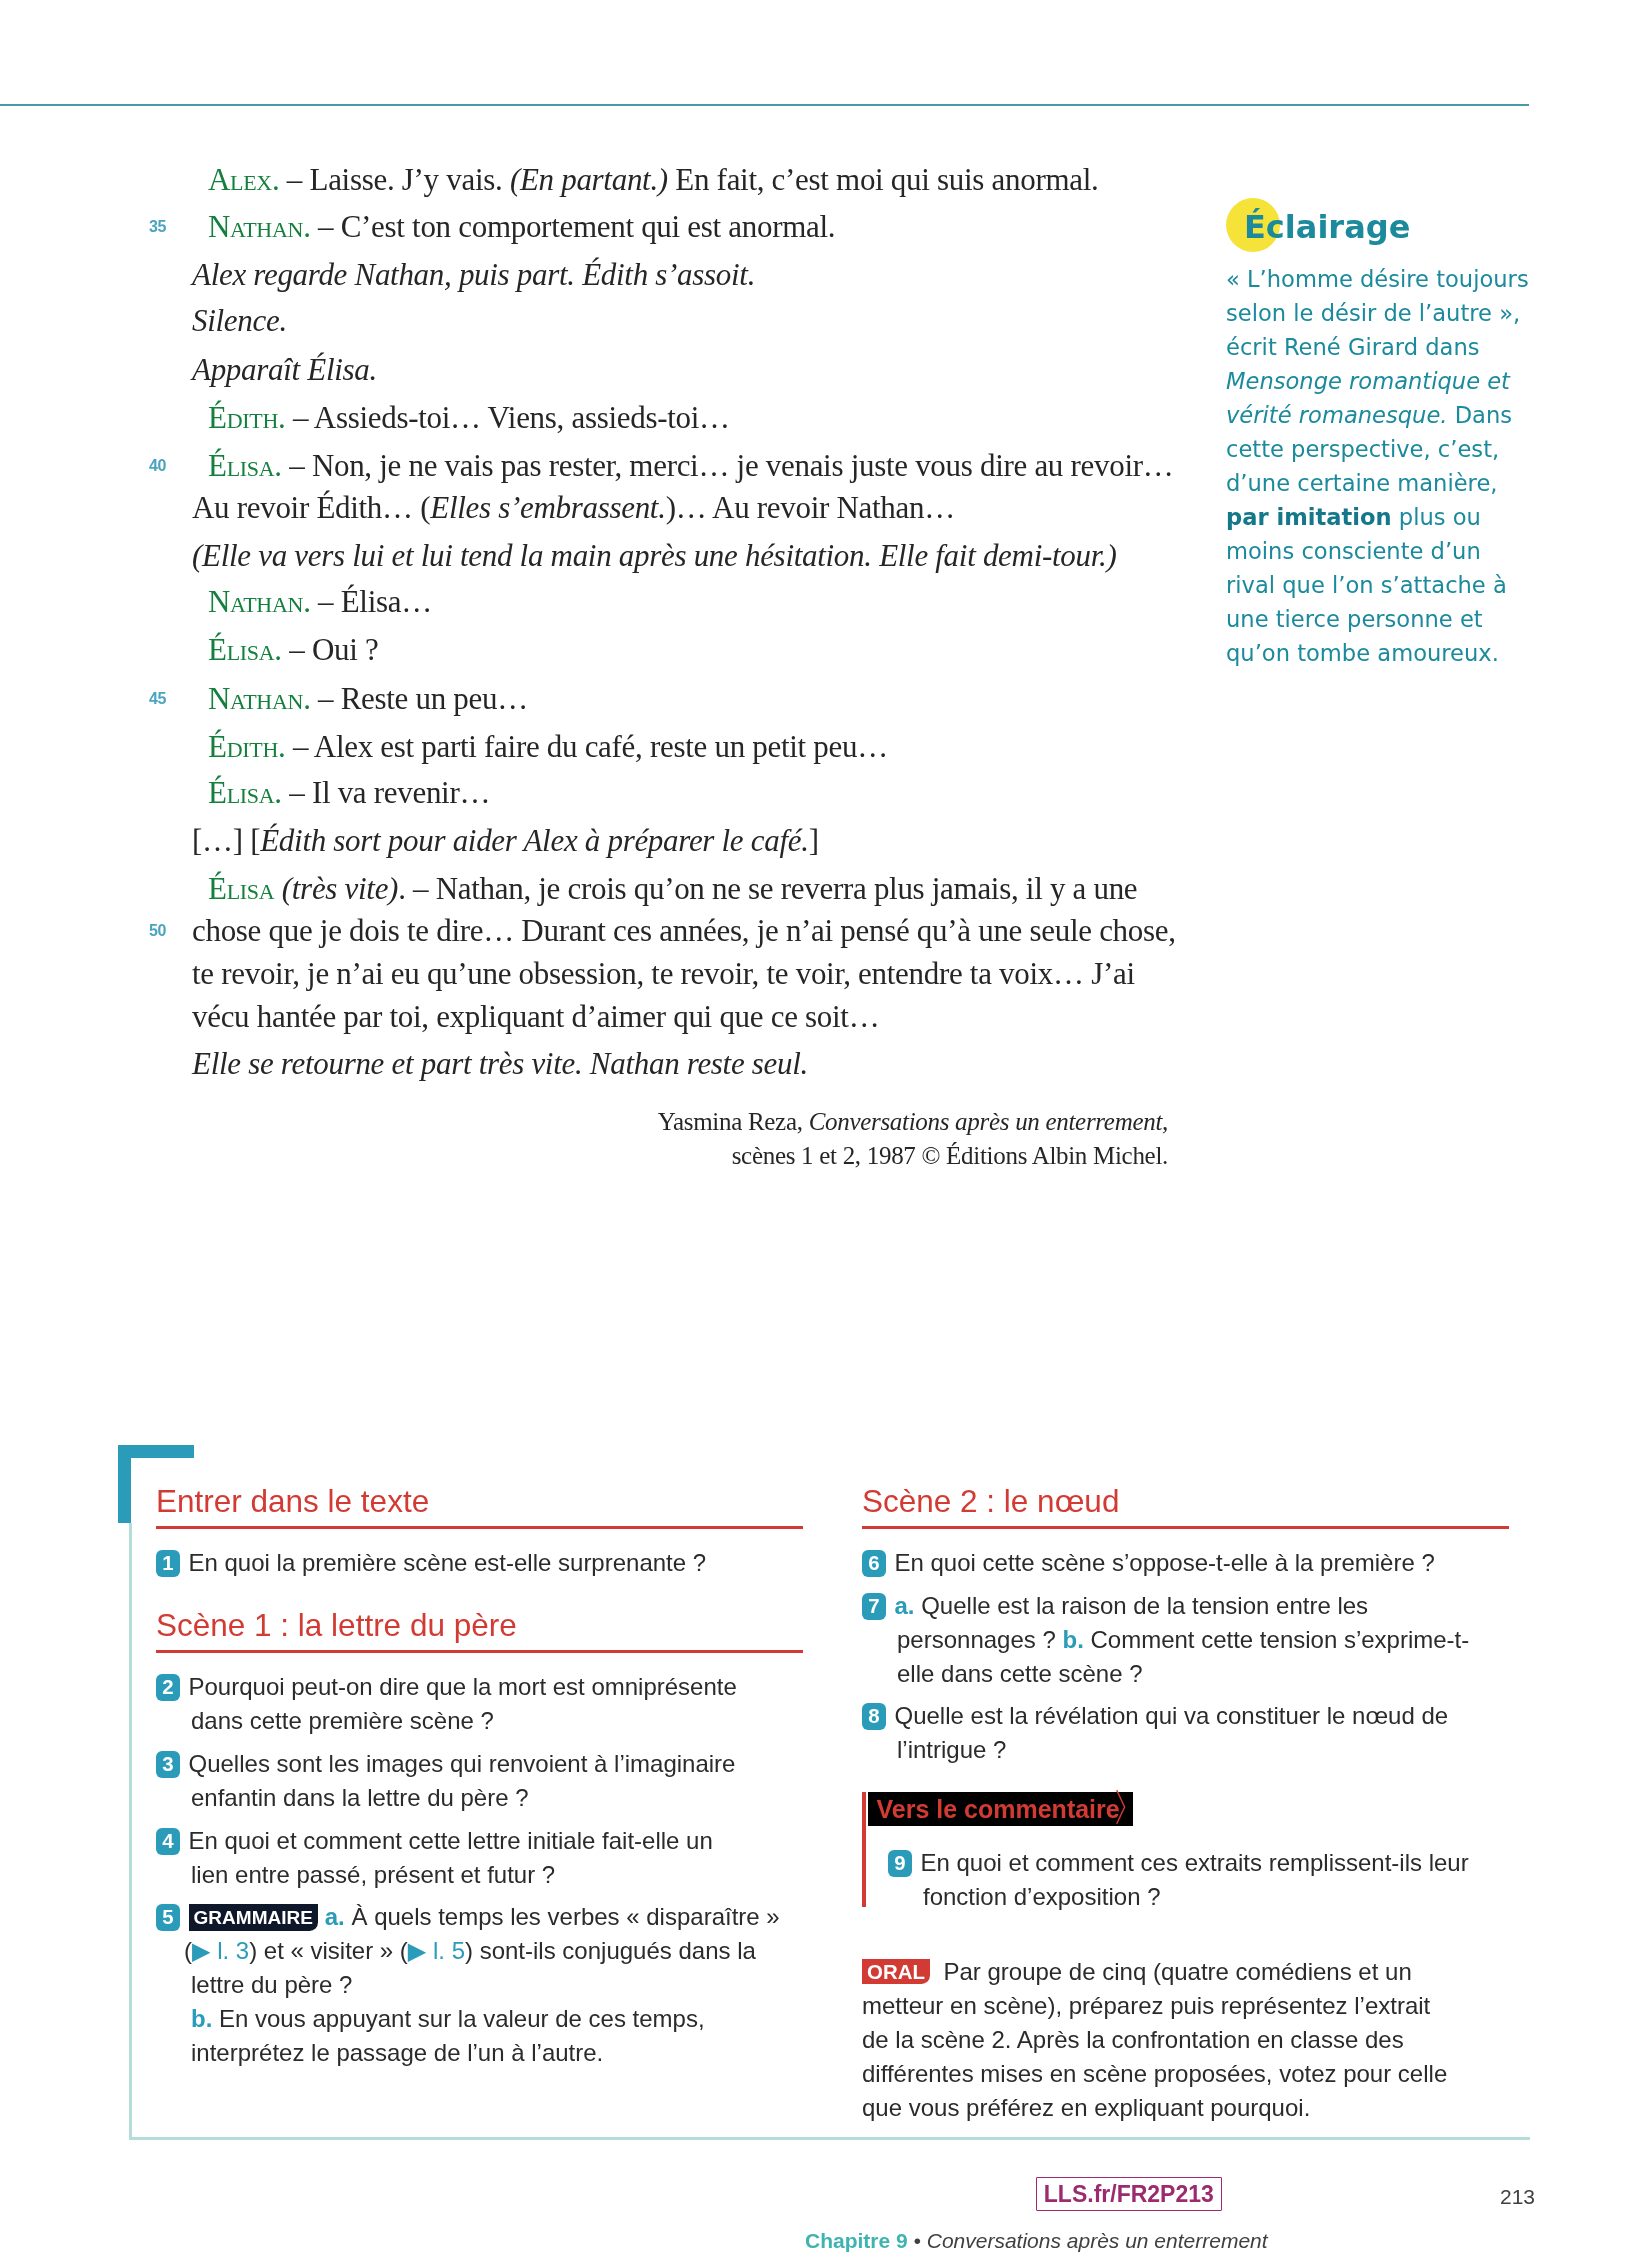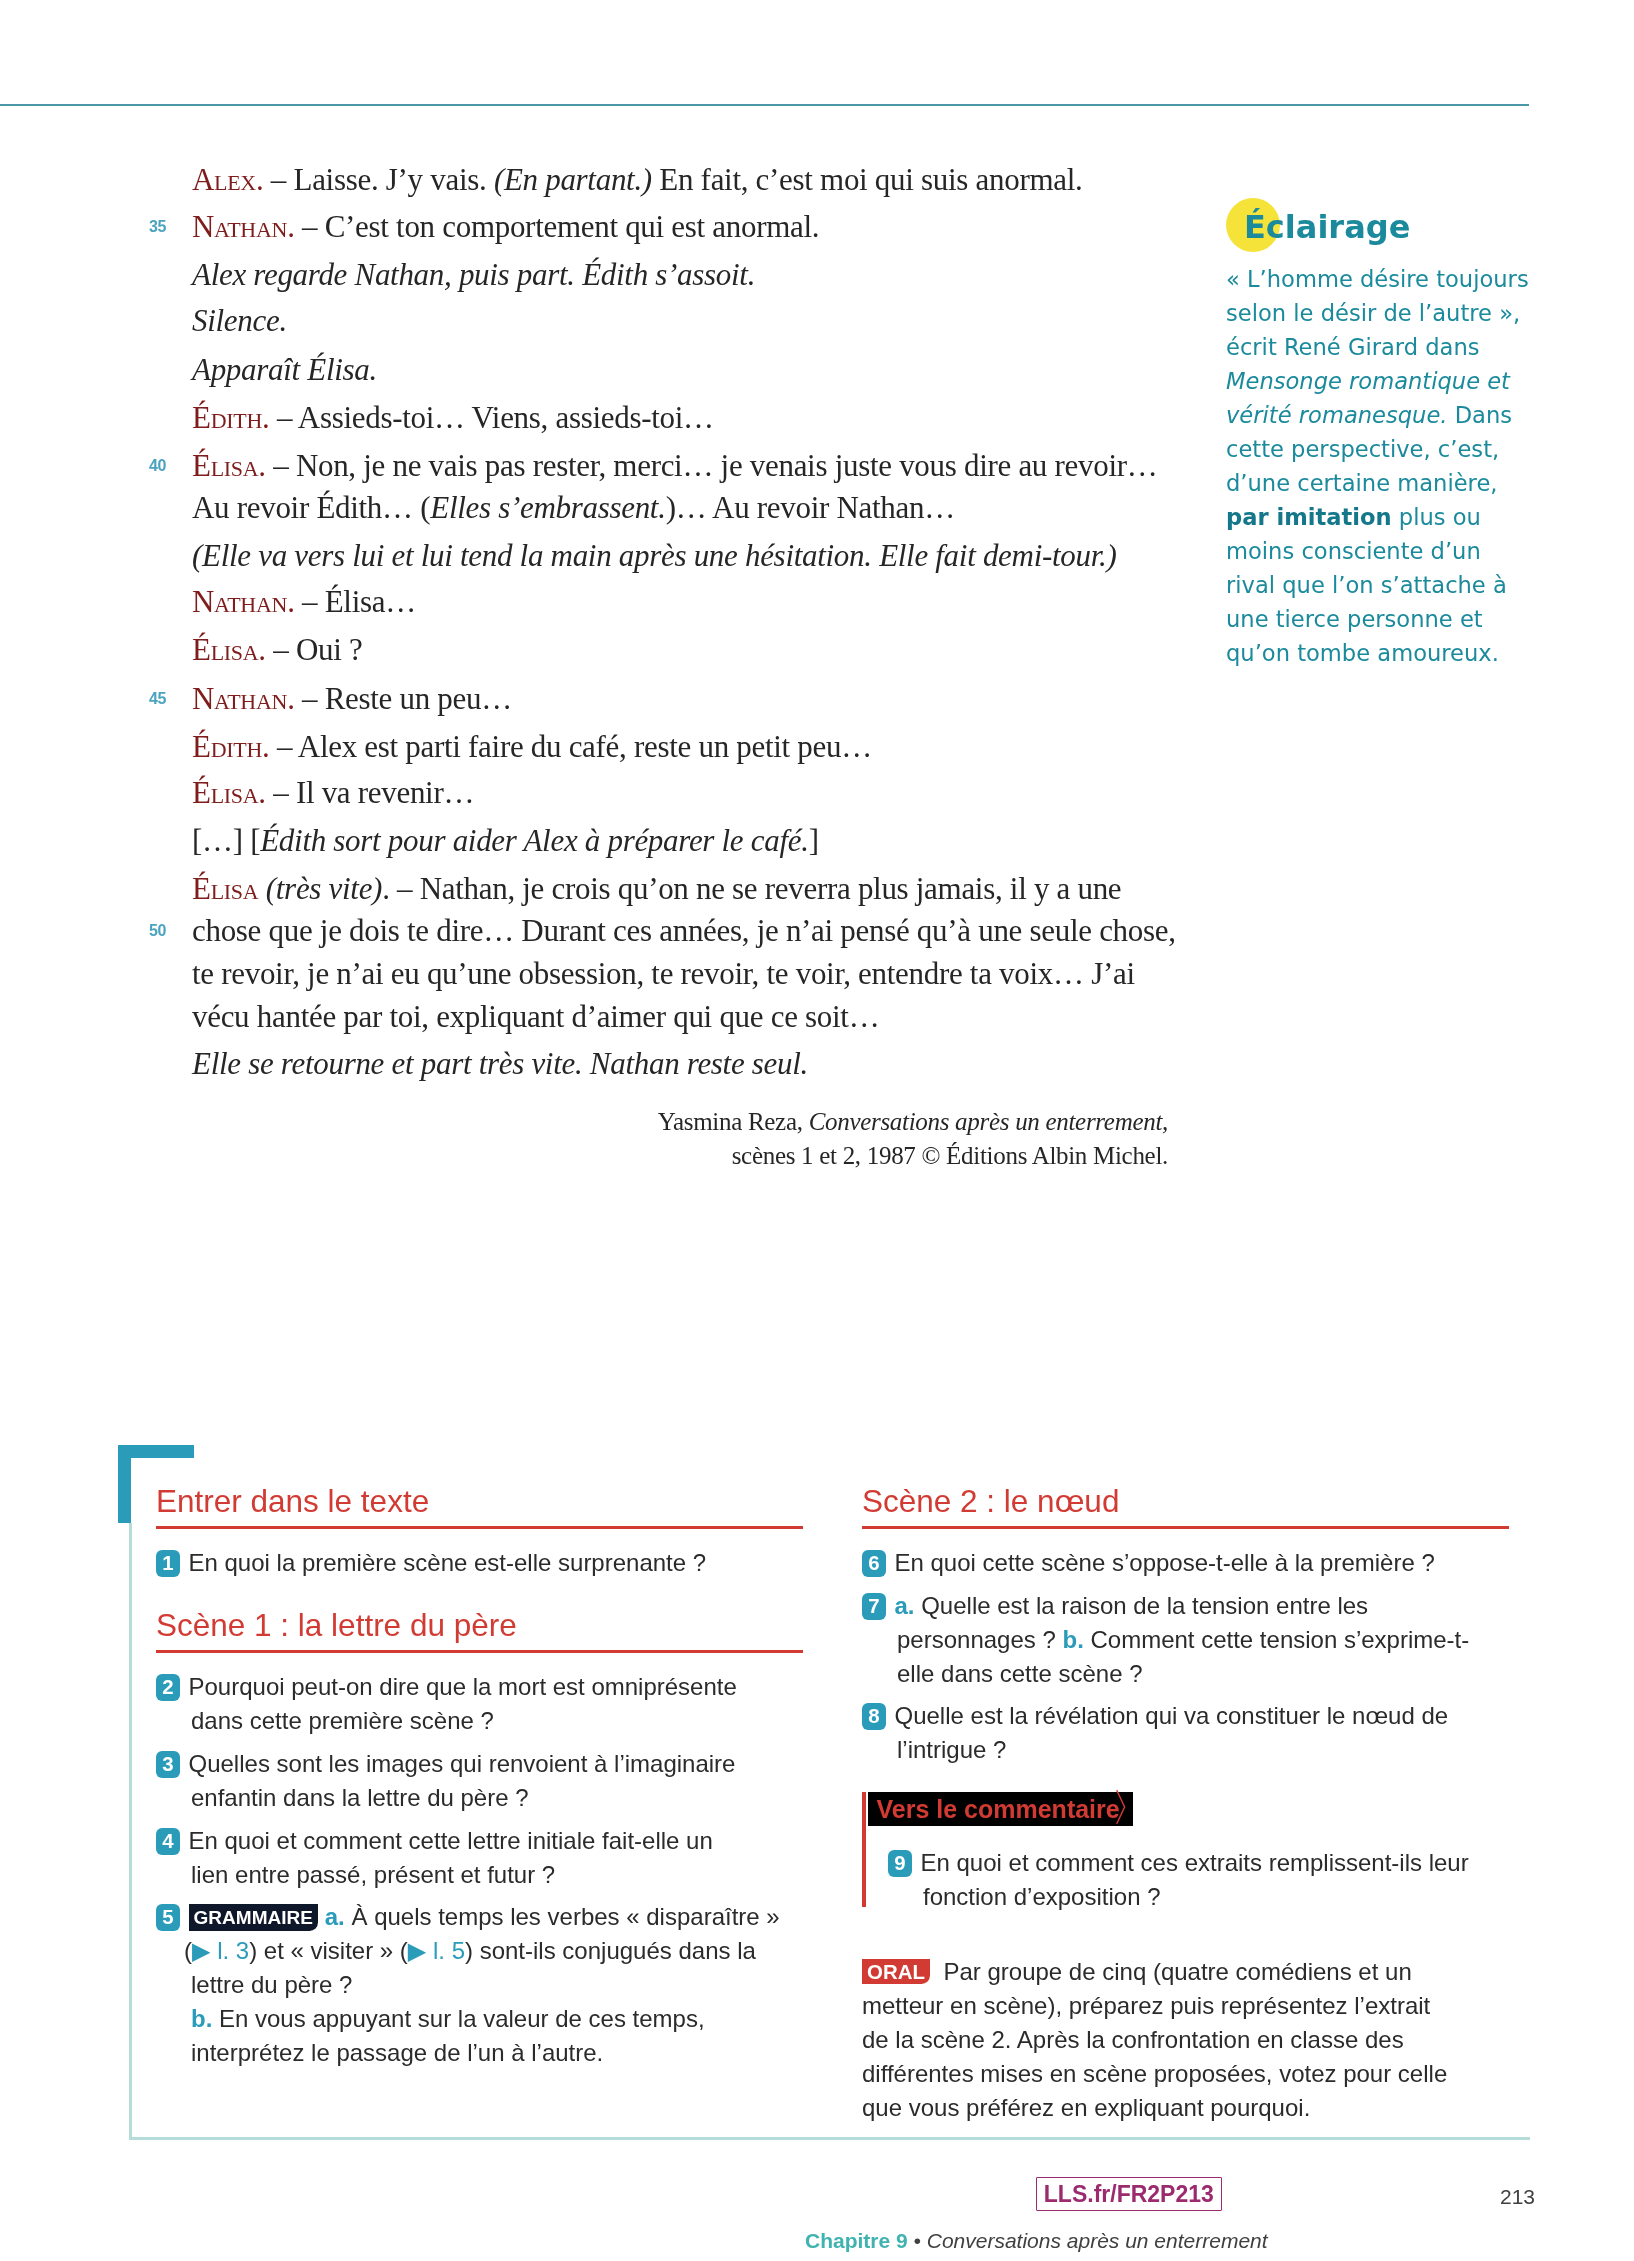--- a/index.html
+++ b/index.html
@@ -2,21 +2,21 @@
 <html style="font-size:13.6px"><head>
 <meta charset="utf-8">
 <style>
   html,body{margin:0;padding:0;background:#ffffff;}
   body{width:1635px;height:2261px;position:relative;overflow:hidden;}
   .abs{position:absolute;}
   .topline{left:0;top:104px;width:1529px;height:1.7px;background:#4a97a6;}
   .play{font-family:"Liberation Serif","DejaVu Serif",serif;color:#262626;font-size:31px;letter-spacing:-0.3px;}
   .pline{position:absolute;left:192px;white-space:nowrap;line-height:34px;}
   .lnum{position:absolute;left:149px;font-family:"Liberation Sans",sans-serif;font-size:16px;font-weight:bold;color:#4aa3bf;line-height:34px;}
-  .sp{color:#7f1d1d;font-variant:small-caps;}
+  .sp{color:#15803d;font-variant:small-caps;margin-left:16px;}
   .it{font-style:italic;}
   .cite{position:absolute;right:467px;font-family:"Liberation Serif",serif;font-size:25px;color:#262626;line-height:34px;white-space:nowrap;}
   .ecl{position:absolute;left:1226px;top:194px;width:306px;font-family:"DejaVu Sans",sans-serif;color:#1a8a9c;}
   .ecl-circle{position:absolute;left:0;top:4.3px;width:54px;height:54px;border-radius:50%;background:#f6e33a;}
   .ecl-title{position:relative;left:18px;top:8.5px;font-size:32px;font-weight:bold;color:#1a8a9c;line-height:48px;}
   .ecl-body{position:absolute;left:0;top:68px;font-size:22.6px;line-height:34px;color:#1a8a9c;white-space:nowrap;}
   .ecl-body b{color:#14788a;}
   .bracket-h{left:118px;top:1445px;width:76px;height:12.8px;background:#2a9cba;}
   .bracket-v{left:118px;top:1445px;width:12.8px;height:78px;background:#2a9cba;}
   .box-left{left:129px;top:1523px;width:2.6px;height:616px;background:#b5dcd8;}

